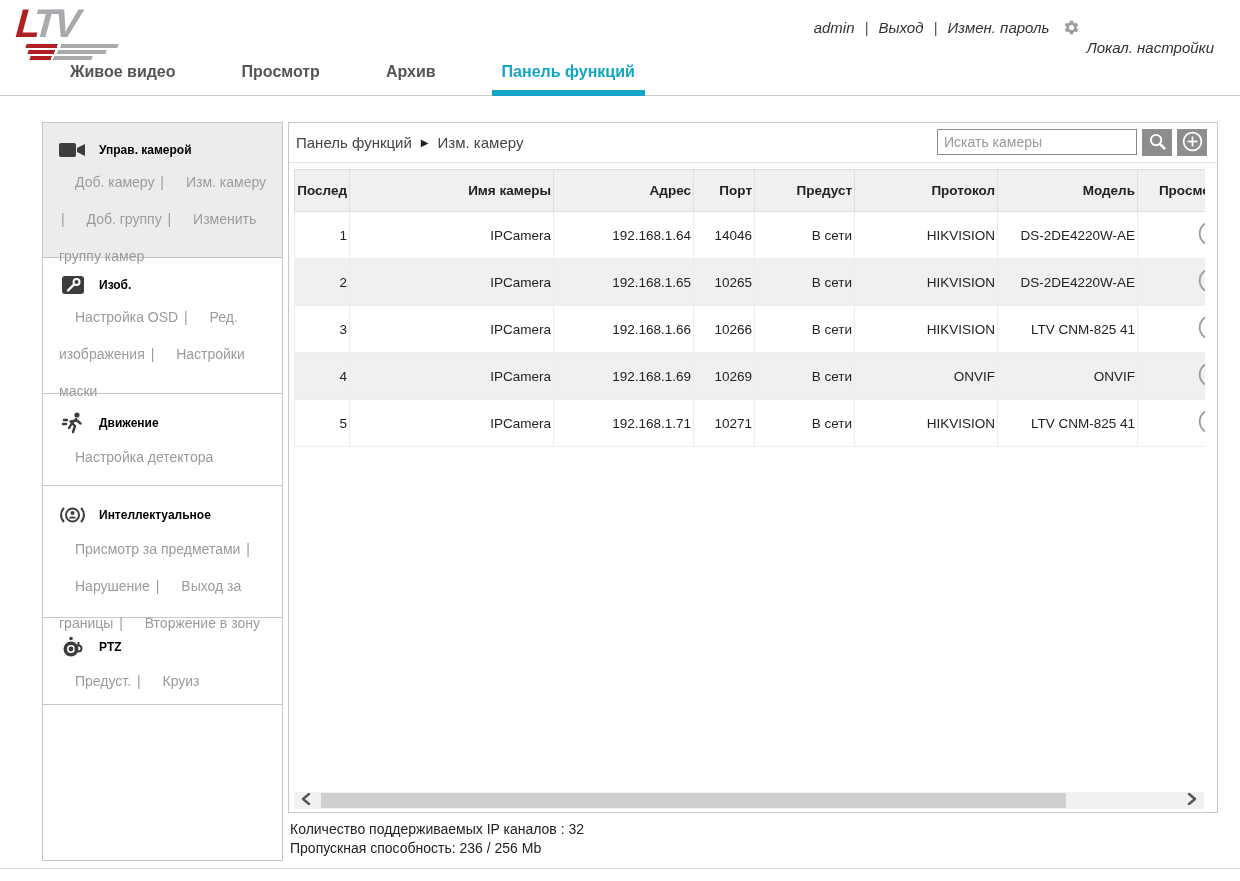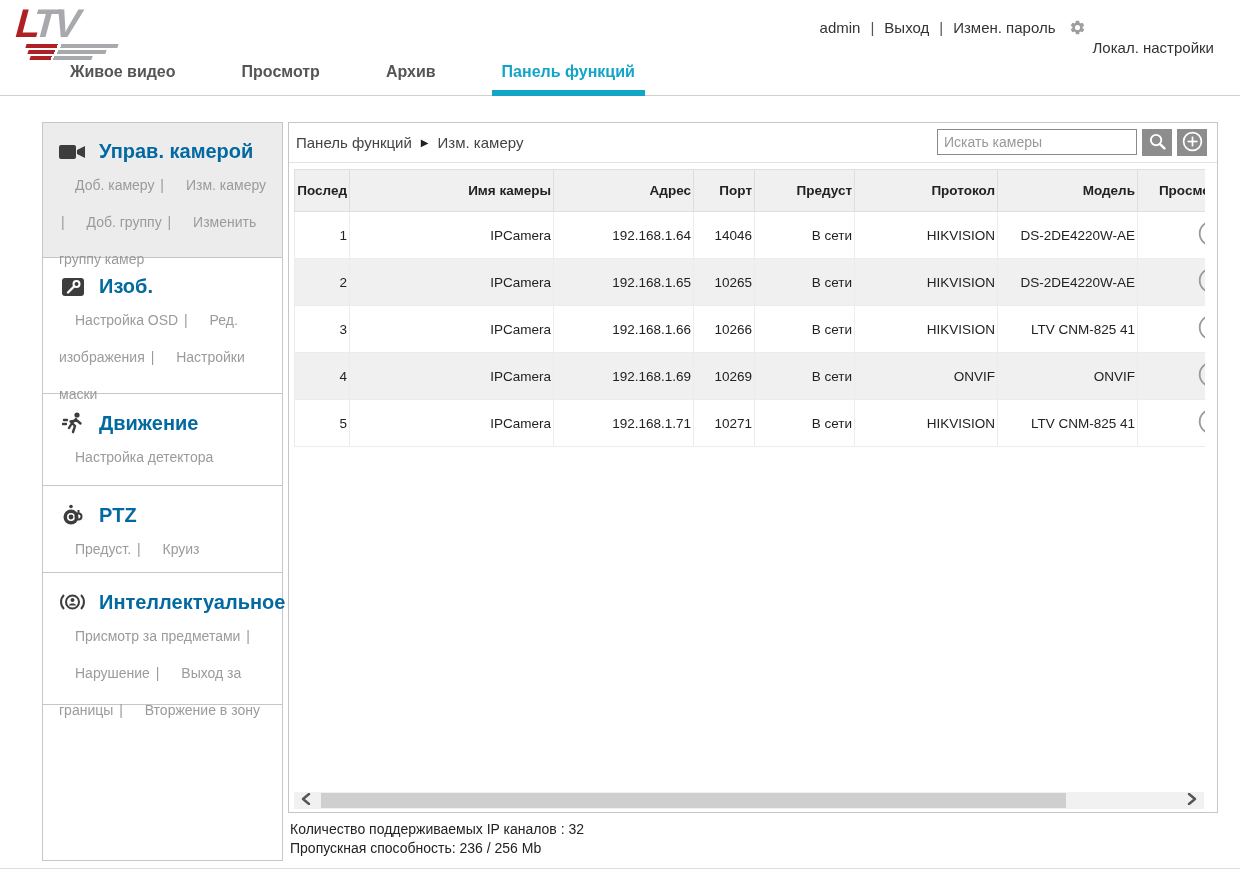--- a/index.html
+++ b/index.html
@@ -23,21 +23,21 @@
   .logo-l{color:#b01f24;}
   .logo-tv{color:#a7a9ac;}
   .logo-stripes{margin-top:2px;transform:skewX(-18deg);margin-left:8px;}
   .logo-stripes div{height:4px;margin-bottom:2px;background:linear-gradient(90deg,#b01f24 0 34%,#fff 34% 38%,#a7a9ac 38%);}
   .stripe1{width:92px;}
   .stripe2{width:78px;margin-left:4px;}
   .stripe3{width:62px;margin-left:8px;}
 
   .user-menu{
     position:absolute;top:16px;right:26px;height:22px;
-    font-size:15px;color:#333;display:flex;align-items:center;gap:10px;white-space:nowrap;
+    font-size:15px;color:#333;display:flex;align-items:center;gap:10px;white-space:nowrap;font-style:italic;
   }
   .user-menu .sep{color:#555;}
   .gear-wrap{display:inline-flex;margin-left:4px;}
 
   
   .tabs-row{
     position:absolute;left:0;top:60px;width:1240px;height:36px;
     border-bottom:1px solid #cfcfcf;
     display:flex;align-items:center;padding-left:60px;gap:46px;
   }
@@ -59,21 +59,21 @@
   .side-section:first-child{margin-top:0;}
   .side-section.active{background:#ececec;}
   .s1{height:136px;}
   .s2{height:137px;}
   .s3{height:93px;}
   .s4{height:133px;}
   .s5{height:88px;}
   .s6{height:157px;}
   .side-head{display:flex;align-items:center;gap:13px;}
   .side-icon{width:27px;display:inline-flex;justify-content:center;flex:0 0 27px;}
-  .side-title{font-size:20px;font-weight:bold;color:#0369a1;}
+  .side-title{font-size:12px;font-weight:bold;color:#000000;}
   .side-links{margin-top:4px;font-size:14px;color:var(--link-gray);line-height:37px;}
   .side-links a{color:var(--link-gray);margin-left:16px;}
   .side-links .sep{margin:0 2px;}
 
   
   .main-panel{
     position:absolute;left:288px;top:122px;width:930px;height:691px;
     border:1px solid var(--border);background:#fff;
   }
   .breadcrumb-bar{
@@ -194,49 +194,49 @@
         <svg width="24" height="24" viewBox="0 0 24 24">
             <circle cx="16" cy="4" r="2.6" fill="#3d3d3d"></circle>
             <path d="M15 8 L11 12 L14 15 L12 21 M11 12 L8 17 M9.5 10.5 L16 9.5 L19.5 12.5 M3 9 h3 M2 13 h3" stroke="#3d3d3d" stroke-width="2.4" fill="none" stroke-linecap="round" stroke-linejoin="round"></path>
           </svg>
       </span>
       <span class="side-title">Движение</span>
     </div>
     <div class="side-links"><a>Настройка детектора</a></div>
   </div>
 
+  <div class="side-section s4">
+    <div class="side-head">
+      <span class="side-icon">
+        <svg width="27" height="24" viewBox="0 0 27 24">
+            <circle cx="13.5" cy="12" r="6.5" fill="none" stroke="#3d3d3d" stroke-width="2"></circle>
+            <circle cx="13.5" cy="10" r="2" fill="#3d3d3d"></circle>
+            <path d="M10 15.5 c0-2.6 7-2.6 7 0 z" fill="#3d3d3d"></path>
+            <path d="M5 5 a9.8 9.8 0 0 0 0 14 M22 5 a9.8 9.8 0 0 1 0 14" fill="none" stroke="#3d3d3d" stroke-width="2"></path>
+          </svg>
+      </span>
+      <span class="side-title">Интеллектуальное</span>
+    </div>
+    <div class="side-links"><a>Присмотр за предметами</a><span class="sep"> | </span><a>Нарушение</a><span class="sep"> | </span><a>Выход за границы</a><span class="sep"> | </span><a>Вторжение в зону</a></div>
+  </div>
+
   <div class="side-section s5">
     <div class="side-head">
       <span class="side-icon">
         <svg width="24" height="24" viewBox="0 0 24 24">
             <circle cx="10" cy="14" r="7.5" fill="#3d3d3d"></circle>
             <circle cx="10" cy="14" r="3.2" fill="none" stroke="#fff" stroke-width="1.6"></circle>
             <circle cx="17.5" cy="13.5" r="3" fill="none" stroke="#3d3d3d" stroke-width="2"></circle>
             <path d="M17.5 10.5 V7" stroke="#3d3d3d" stroke-width="2"></path>
             <circle cx="10" cy="3.5" r="1.8" fill="#3d3d3d"></circle>
           </svg>
       </span>
       <span class="side-title">PTZ</span>
     </div>
     <div class="side-links"><a>Предуст.</a><span class="sep"> | </span><a>Круиз</a></div>
-  </div>
-
-  <div class="side-section s4">
-    <div class="side-head">
-      <span class="side-icon">
-        <svg width="27" height="24" viewBox="0 0 27 24">
-            <circle cx="13.5" cy="12" r="6.5" fill="none" stroke="#3d3d3d" stroke-width="2"></circle>
-            <circle cx="13.5" cy="10" r="2" fill="#3d3d3d"></circle>
-            <path d="M10 15.5 c0-2.6 7-2.6 7 0 z" fill="#3d3d3d"></path>
-            <path d="M5 5 a9.8 9.8 0 0 0 0 14 M22 5 a9.8 9.8 0 0 1 0 14" fill="none" stroke="#3d3d3d" stroke-width="2"></path>
-          </svg>
-      </span>
-      <span class="side-title">Интеллектуальное</span>
-    </div>
-    <div class="side-links"><a>Присмотр за предметами</a><span class="sep"> | </span><a>Нарушение</a><span class="sep"> | </span><a>Выход за границы</a><span class="sep"> | </span><a>Вторжение в зону</a></div>
   </div>
 
   <div class="side-section s6"></div>
 </div>
 
 <div class="main-panel">
 
   <div class="breadcrumb-bar">
     <div class="breadcrumb">
       <span>Панель функций</span>

